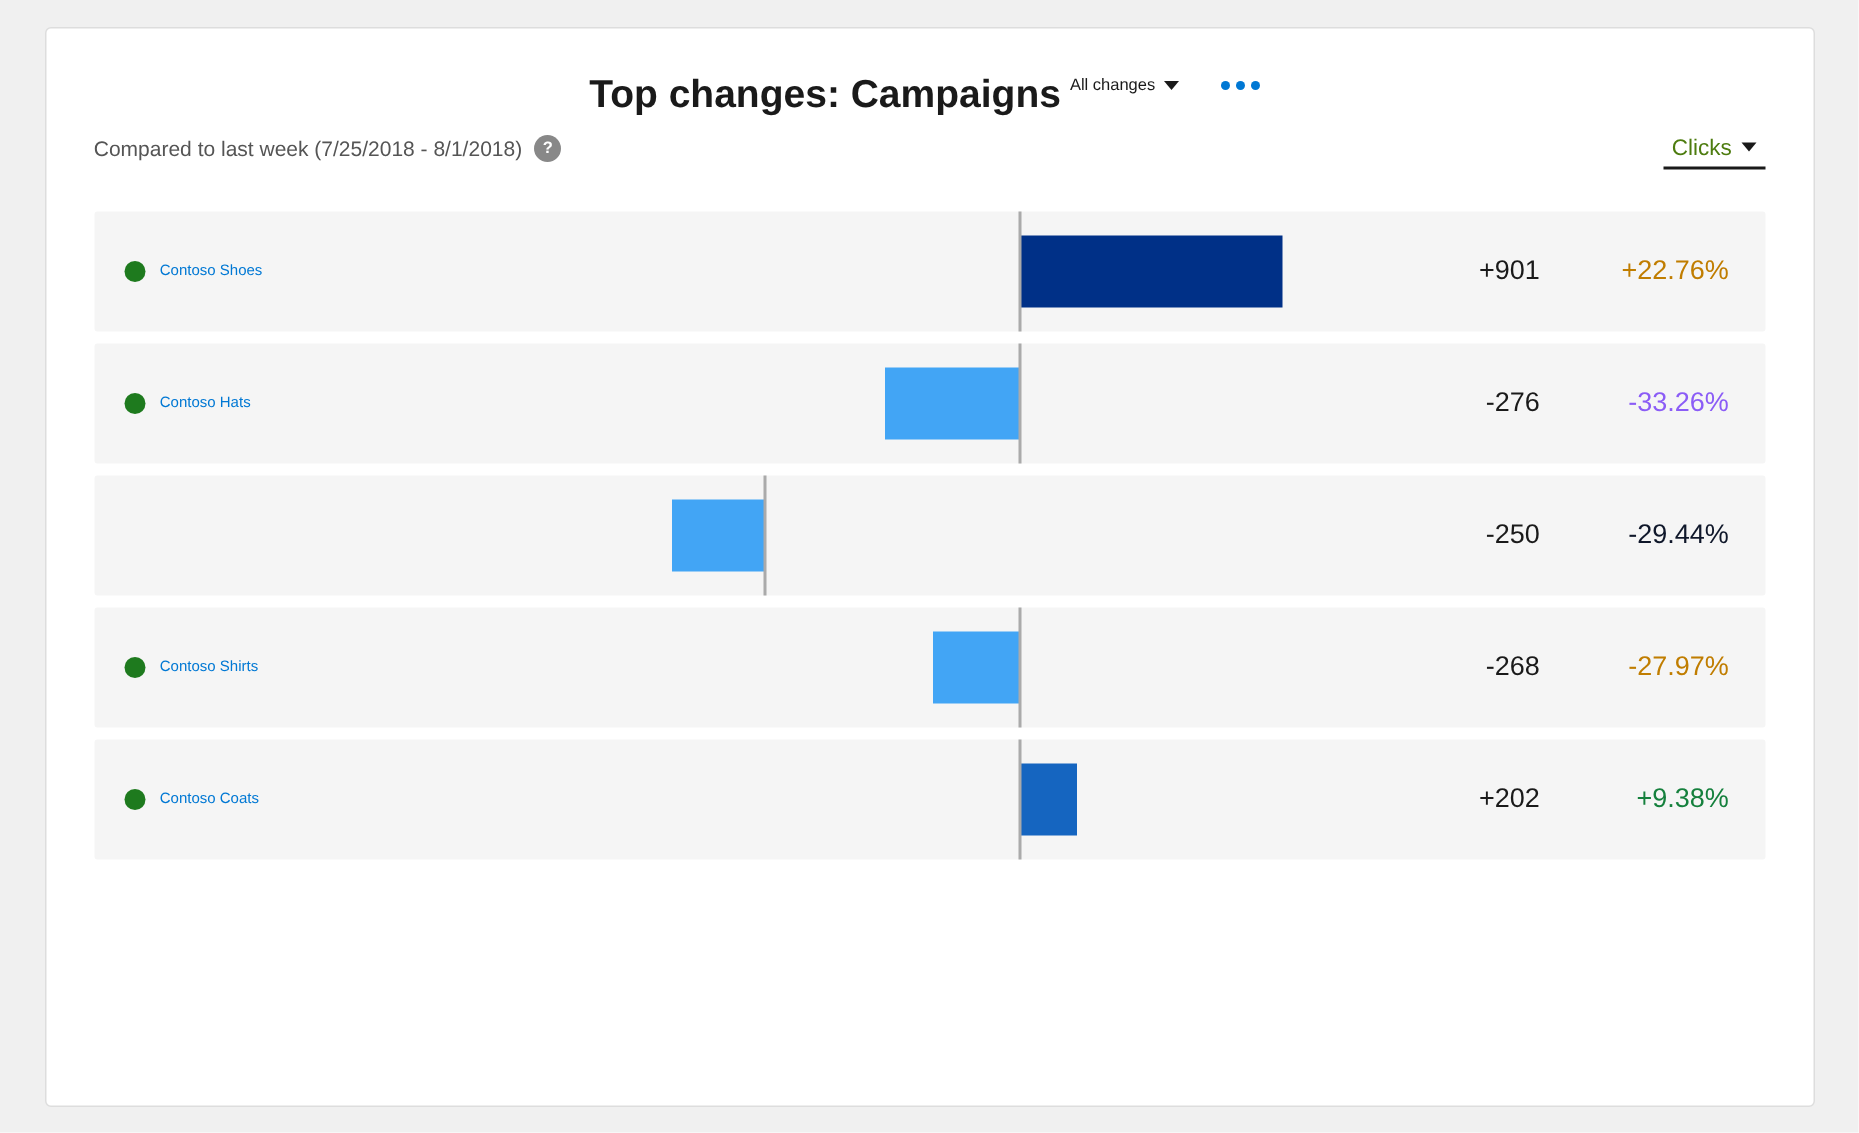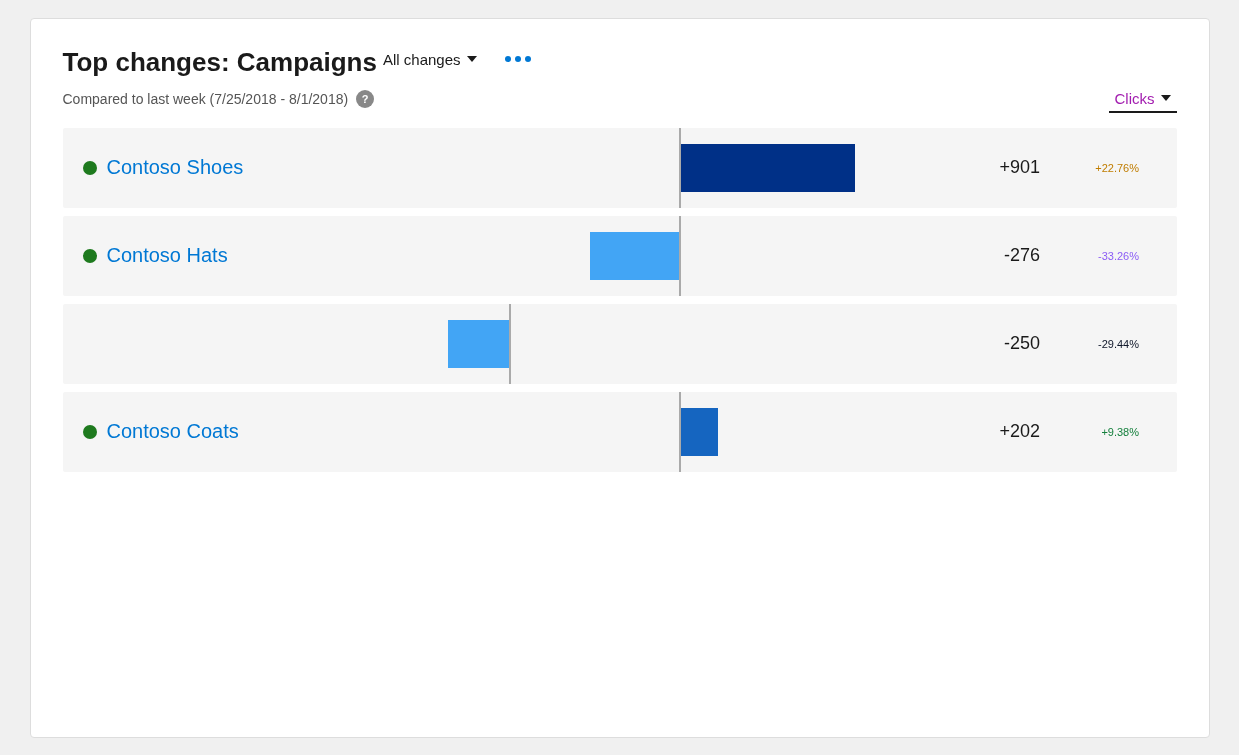--- a/index.html
+++ b/index.html
@@ -15,38 +15,38 @@
       background: #fff;
       border: 1px solid #ddd;
       border-radius: 4px;
       padding: 28px 32px 32px 32px;
       width: 1180px;
       min-height: 720px;
     }
     .header-row {
       display: flex;
       align-items: flex-start;
-      justify-content: flex-start;
+      justify-content: center;
       margin-bottom: 8px;
     }
     .title {
       font-size: 26px;
       font-weight: 600;
       color: #1a1a1a;
     }
     .header-controls {
       display: flex;
       align-items: center;
       gap: 16px;
     }
     .all-changes-btn {
       display: flex;
       align-items: center;
       gap: 6px;
-      font-size: 15px;
+      font-size: 11px;
       color: #1a1a1a;
       background: none;
       border: none;
       cursor: pointer;
       padding: 4px 6px;
     }
     .dropdown-arrow {
       width: 0;
       height: 0;
       border-left: 5px solid transparent;
@@ -66,21 +66,21 @@
     .dot {
       width: 6px;
       height: 6px;
       border-radius: 50%;
       background: #0078d4;
     }
     .subheader-row {
       display: flex;
       align-items: center;
       justify-content: space-between;
-      margin-bottom: 15px;
+      margin-bottom: 28px;
     }
     .subheader-left {
       display: flex;
       align-items: center;
       gap: 8px;
       color: #555;
       font-size: 14px;
     }
     .help-icon {
       width: 18px;
@@ -93,21 +93,21 @@
       align-items: center;
       justify-content: center;
       cursor: pointer;
       font-weight: bold;
     }
     .clicks-btn {
       display: flex;
       align-items: center;
       gap: 6px;
       font-size: 15px;
-      color: #a21caf;
+      color: #4d7c0f;
       background: none;
       border: none;
       cursor: pointer;
       padding: 4px 6px;
       border-bottom: 2px solid #1a1a1a;
     }
     .table-wrapper {
       width: 100%;
     }
     .campaign-row {
@@ -127,21 +127,21 @@
       gap: 10px;
     }
     .campaign-dot {
       width: 14px;
       height: 14px;
       border-radius: 50%;
       flex-shrink: 0;
     }
     .campaign-name-link {
       color: #0078d4;
-      font-size: 20px;
+      font-size: 10px;
       text-decoration: none;
       cursor: pointer;
     }
     .chart-col {
       flex: 1;
       position: relative;
       display: flex;
       align-items: center;
       height: 80px;
     }
@@ -153,33 +153,33 @@
       width: 2px;
       background: #aaa;
       transform: translateX(-50%);
       z-index: 1;
     }
     .values-col {
       width: 220px;
       min-width: 220px;
       display: flex;
       align-items: center;
-      justify-content: center;
+      justify-content: space-between;
       gap: 24px;
       padding-right: 24px;
     }
     .abs-value {
       font-size: 18px;
       font-weight: 500;
       color: #1a1a1a;
       min-width: 70px;
       text-align: right;
     }
     .pct-value {
-      font-size: 11px;
+      font-size: 18px;
       min-width: 75px;
       text-align: right;
     }
   </style>
 </head>
 <body>
 
 <div class="card">
   <div class="header-row">
     <span class="title">Top changes: Campaigns</span>
@@ -240,20 +240,34 @@
           <div style="position: absolute; height: 48px; top: 50%; transform: translateY(-50%); width: 62px; right: 50%; background: rgb(66, 165, 245);"></div>
         </div>
         <div class="values-col">
           <span class="abs-value">-250</span>
           <span class="pct-value" style="color: #0f172a;">-29.44%</span>
         </div>
       </div>
       <div class="campaign-row">
         <div class="campaign-name-col">
           <span class="campaign-dot" style="background: rgb(30, 122, 30);"></span>
+          <a class="campaign-name-link" href="#">Contoso Shirts</a>
+        </div>
+        <div class="chart-col">
+          <div class="center-line"></div>
+          <div style="position: absolute; height: 48px; top: 50%; transform: translateY(-50%); width: 58px; right: 50%; background: rgb(66, 165, 245);"></div>
+        </div>
+        <div class="values-col">
+          <span class="abs-value">-268</span>
+          <span class="pct-value" style="color: rgb(192, 125, 0);">-27.97%</span>
+        </div>
+      </div>
+      <div class="campaign-row">
+        <div class="campaign-name-col">
+          <span class="campaign-dot" style="background: rgb(30, 122, 30);"></span>
           <a class="campaign-name-link" href="#">Contoso Coats</a>
         </div>
         <div class="chart-col">
           <div class="center-line"></div>
           <div style="position: absolute; height: 48px; top: 50%; transform: translateY(-50%); width: 38px; left: 50%; background: rgb(21, 101, 192);"></div>
         </div>
         <div class="values-col">
           <span class="abs-value">+202</span>
           <span class="pct-value" style="color: #15803d;">+9.38%</span>
         </div>

